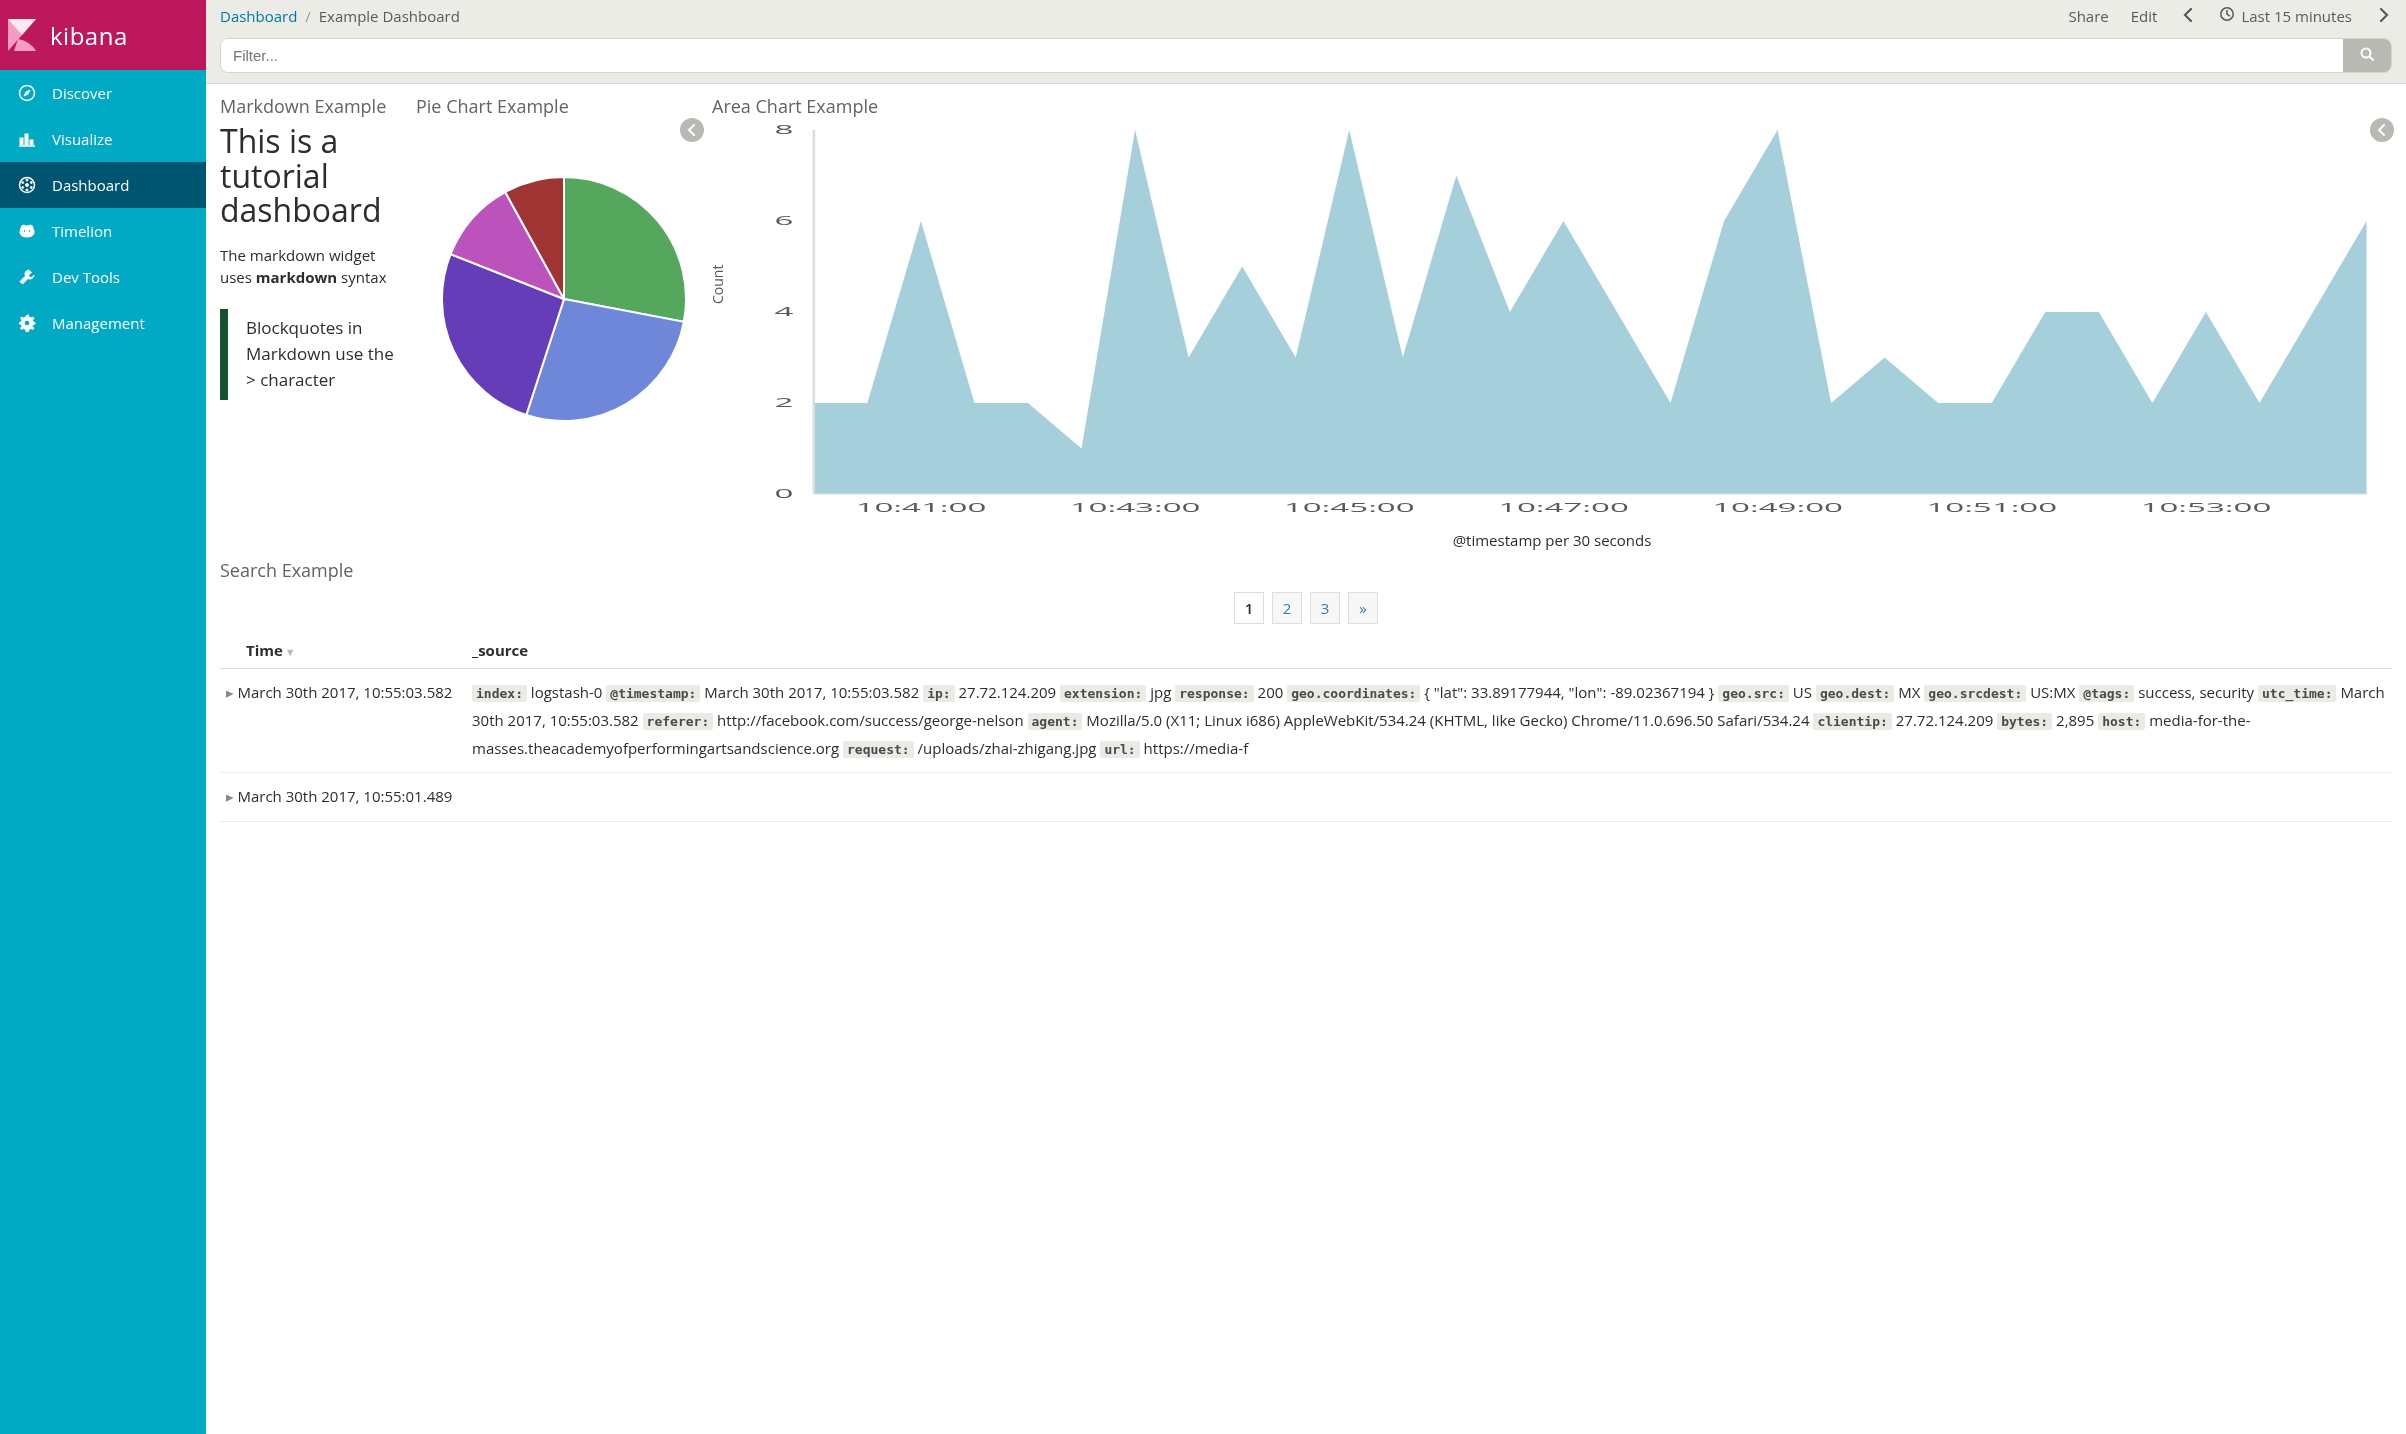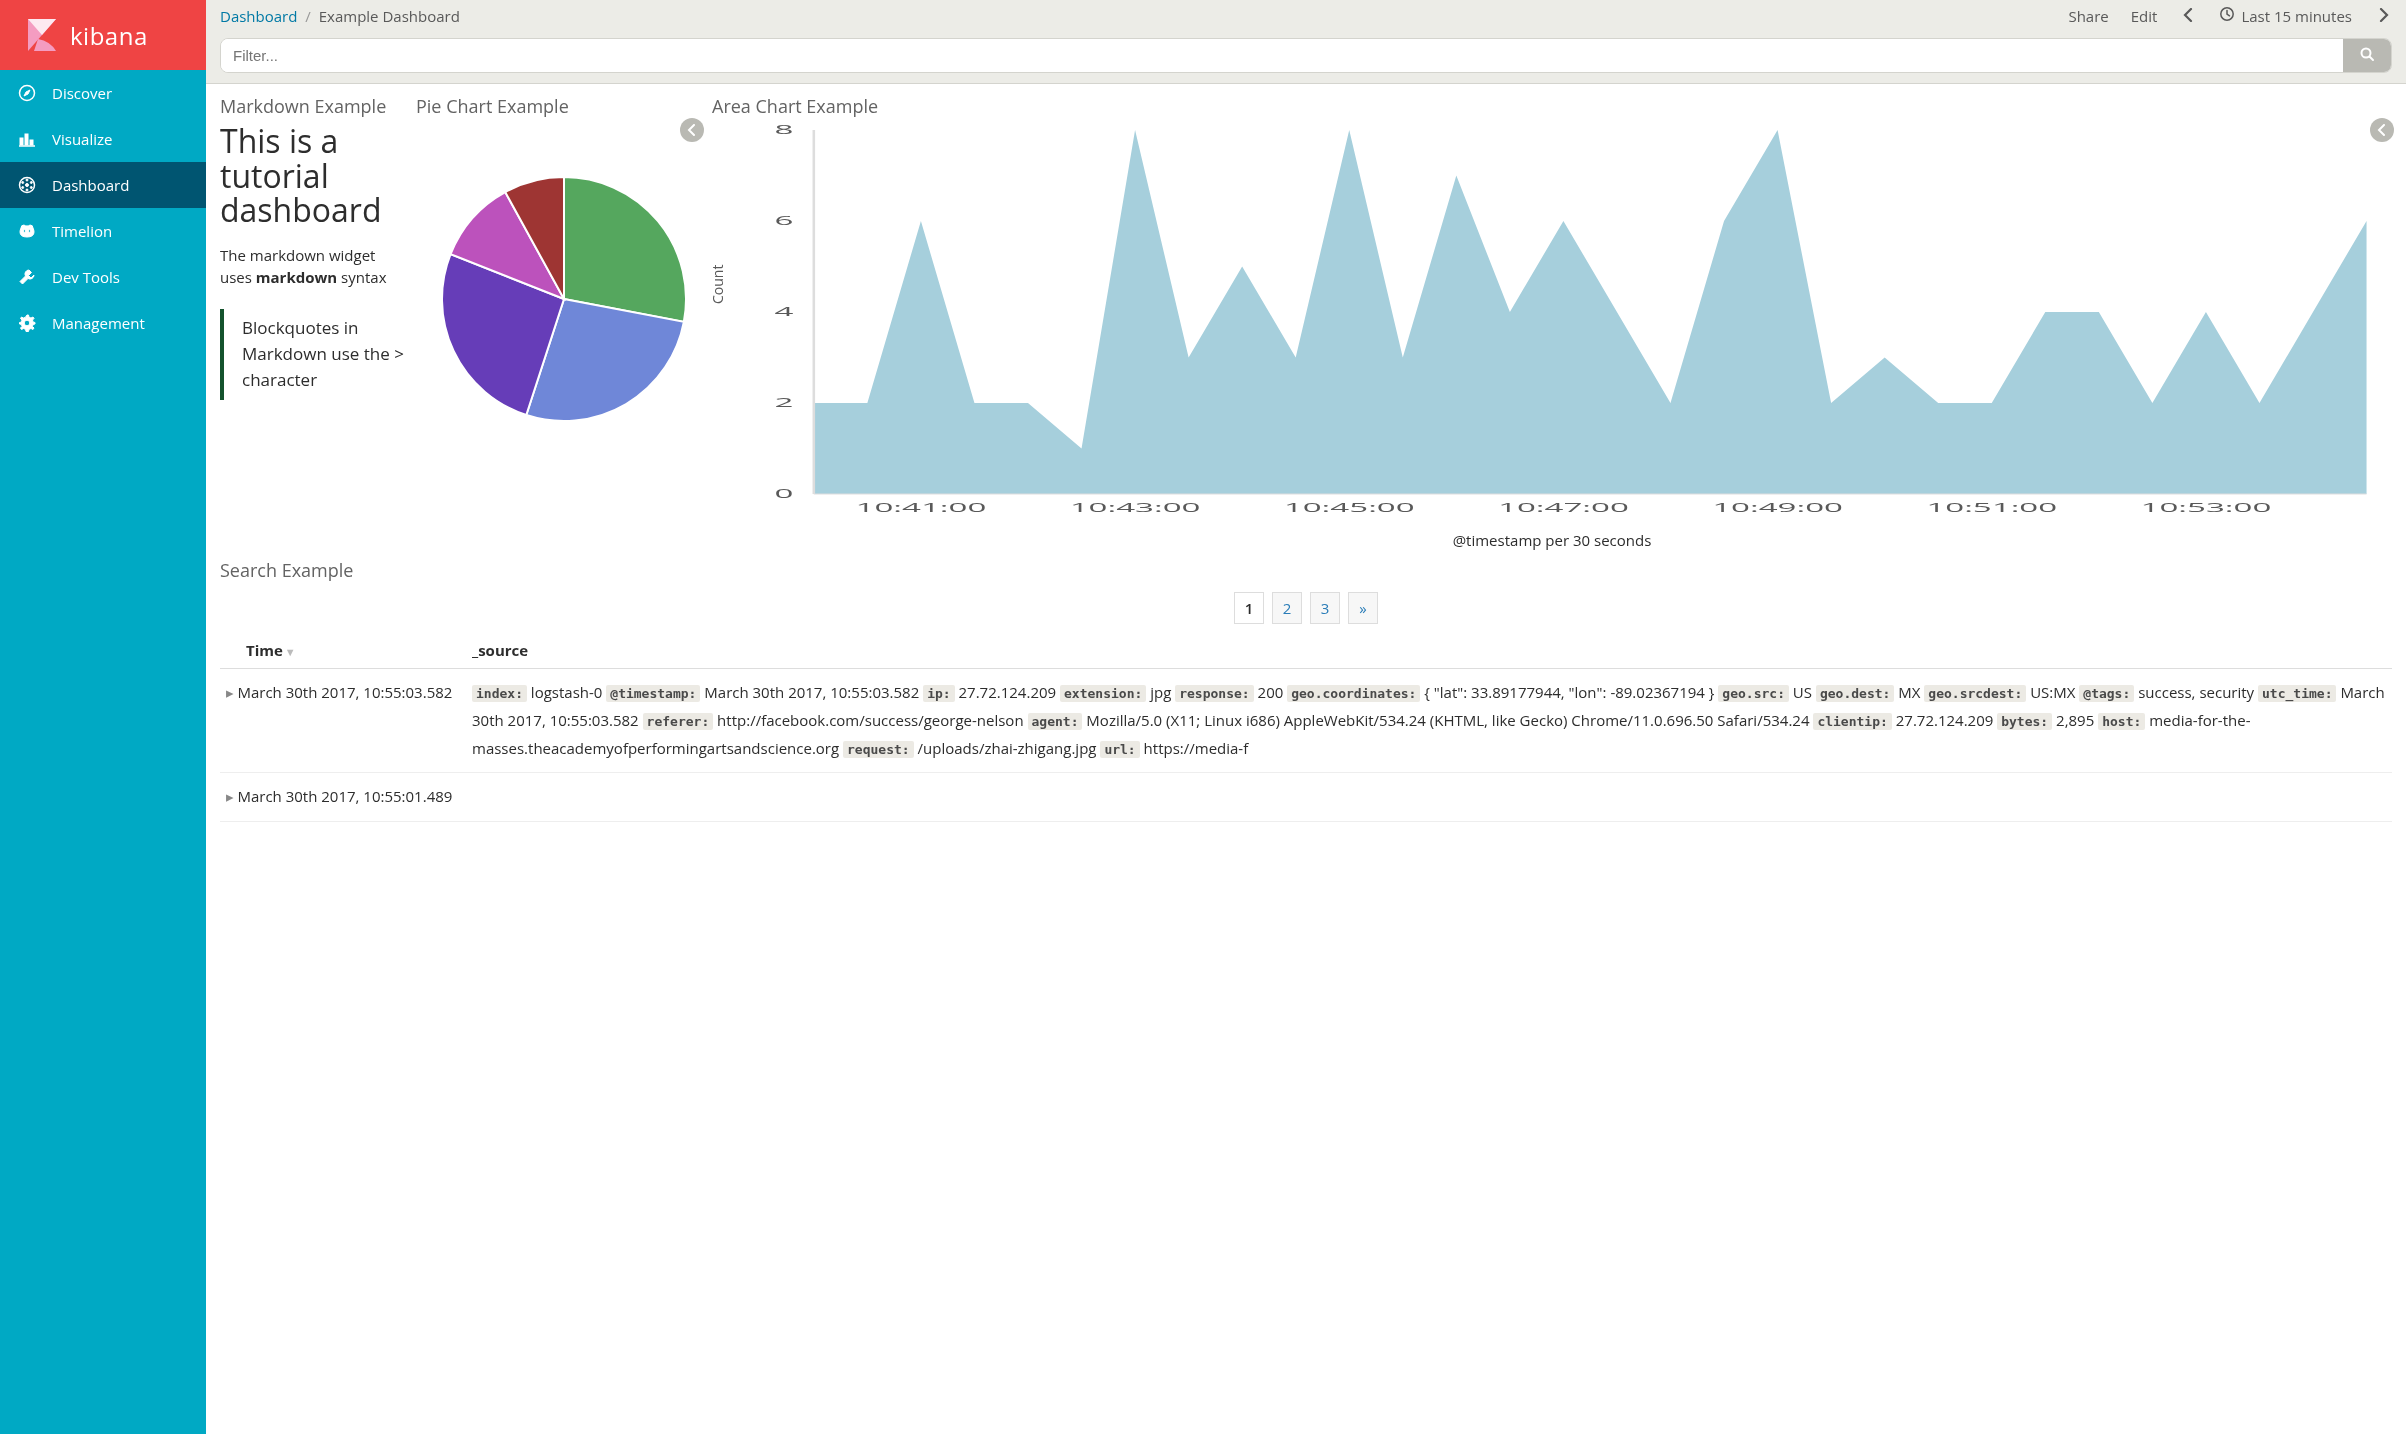--- a/index.html
+++ b/index.html
@@ -1,21 +1,21 @@
 <!DOCTYPE html>
 <html><head>
 <meta charset="utf-8">
 <style>
 * { box-sizing: border-box; margin: 0; padding: 0; }
 body { font-family: "Open Sans", "Helvetica Neue", Helvetica, Arial, sans-serif; font-size: 14px; color: #2d2d2d; background: #fff; }
 .app { display: flex; height: 100vh; min-height: 840px; }
 
 
 .sidebar { width: 206px; background: #00a9c4; color: #fff; display: flex; flex-direction: column; flex-shrink: 0; }
-.sidebar-header { background: #ef4444; height: 70px; display: flex; align-items: center; padding-left: 24px; gap: 10px; }
+.sidebar-header { background: #be185d; height: 70px; display: flex; align-items: center; padding-left: 4px; gap: 10px; }
 .sidebar-logo { width: 36px; height: 36px; display:flex; align-items:center; justify-content:center; }
 .sidebar-title { font-size: 24px; letter-spacing: 0.5px; }
 .nav { list-style: none; }
 .nav-item { display: flex; align-items: center; gap: 16px; padding: 13px 18px; font-size: 15px; cursor: pointer; }
 .nav-item.active { background: #005571; }
 .nav-icon { width: 18px; height: 18px; display:flex; align-items:center; justify-content:center; color:#fff; }
 .nav-icon svg { width:18px; height:18px; stroke:#fff; fill:none; }
 
 
 .main { flex: 1; display: flex; flex-direction: column; min-width: 0; }
@@ -38,21 +38,21 @@
 .panel-title-pie { width: 296px; }
 .panel-title-area { flex: 1; position: relative;}
 .panel-title-area .back-circle { position:absolute; right:-2px; top:24px; }
 .panel-title-pie-wrap { position: relative; }
 .panel-title-pie-wrap .back-circle { position:absolute; right:8px; top:24px; }
 .back-circle { width:24px; height:24px; border-radius:50%; background:#b9b9b3; color:#fff; display:flex; align-items:center; justify-content:center; font-size:14px; cursor:pointer;}
 .row-charts { display:flex; gap:0; }
 .markdown-panel { width:196px; padding-right:10px;}
 .markdown-panel h1 { font-size:32px; font-weight:400; line-height:1.08; margin-bottom:16px; color:#2d2d2d;}
 .markdown-panel p { font-size:15px; line-height:1.5; color:#2d2d2d; margin-bottom:20px;}
-.markdown-panel blockquote { border-left: 4px solid #14532d; padding: 6px 0 6px 18px; font-size:17px; line-height:1.55;}
+.markdown-panel blockquote { border-left: 8px solid #14532d; padding: 6px 0 6px 18px; font-size:17px; line-height:1.55;}
 .pie-panel { width:296px; display:flex; align-items:flex-start; justify-content:center; padding-top:50px;}
 .area-panel { flex:1; min-width:0; }
 .area-svg-wrap { position:relative; height:400px; }
 .area-ylabel { position:absolute; left:-4px; top:50%; transform: rotate(-90deg) translateX(20px); transform-origin: left top; font-size:14px; color:#595959;}
 .area-xlabel { text-align:center; font-size:15px; color:#2d2d2d; margin-top:6px;}
 
 
 .search-title { font-size:18px; color:#636363; margin-top:8px; margin-bottom:10px;}
 .pager { display:flex; gap:8px; justify-content:center; margin-bottom:8px;}
 .pager-btn { width:30px; height:32px; border:1px solid #ddd; background:#f7f7f7; display:flex; align-items:center; justify-content:center; font-size:15px; cursor:pointer; color:#2a7db8;}

